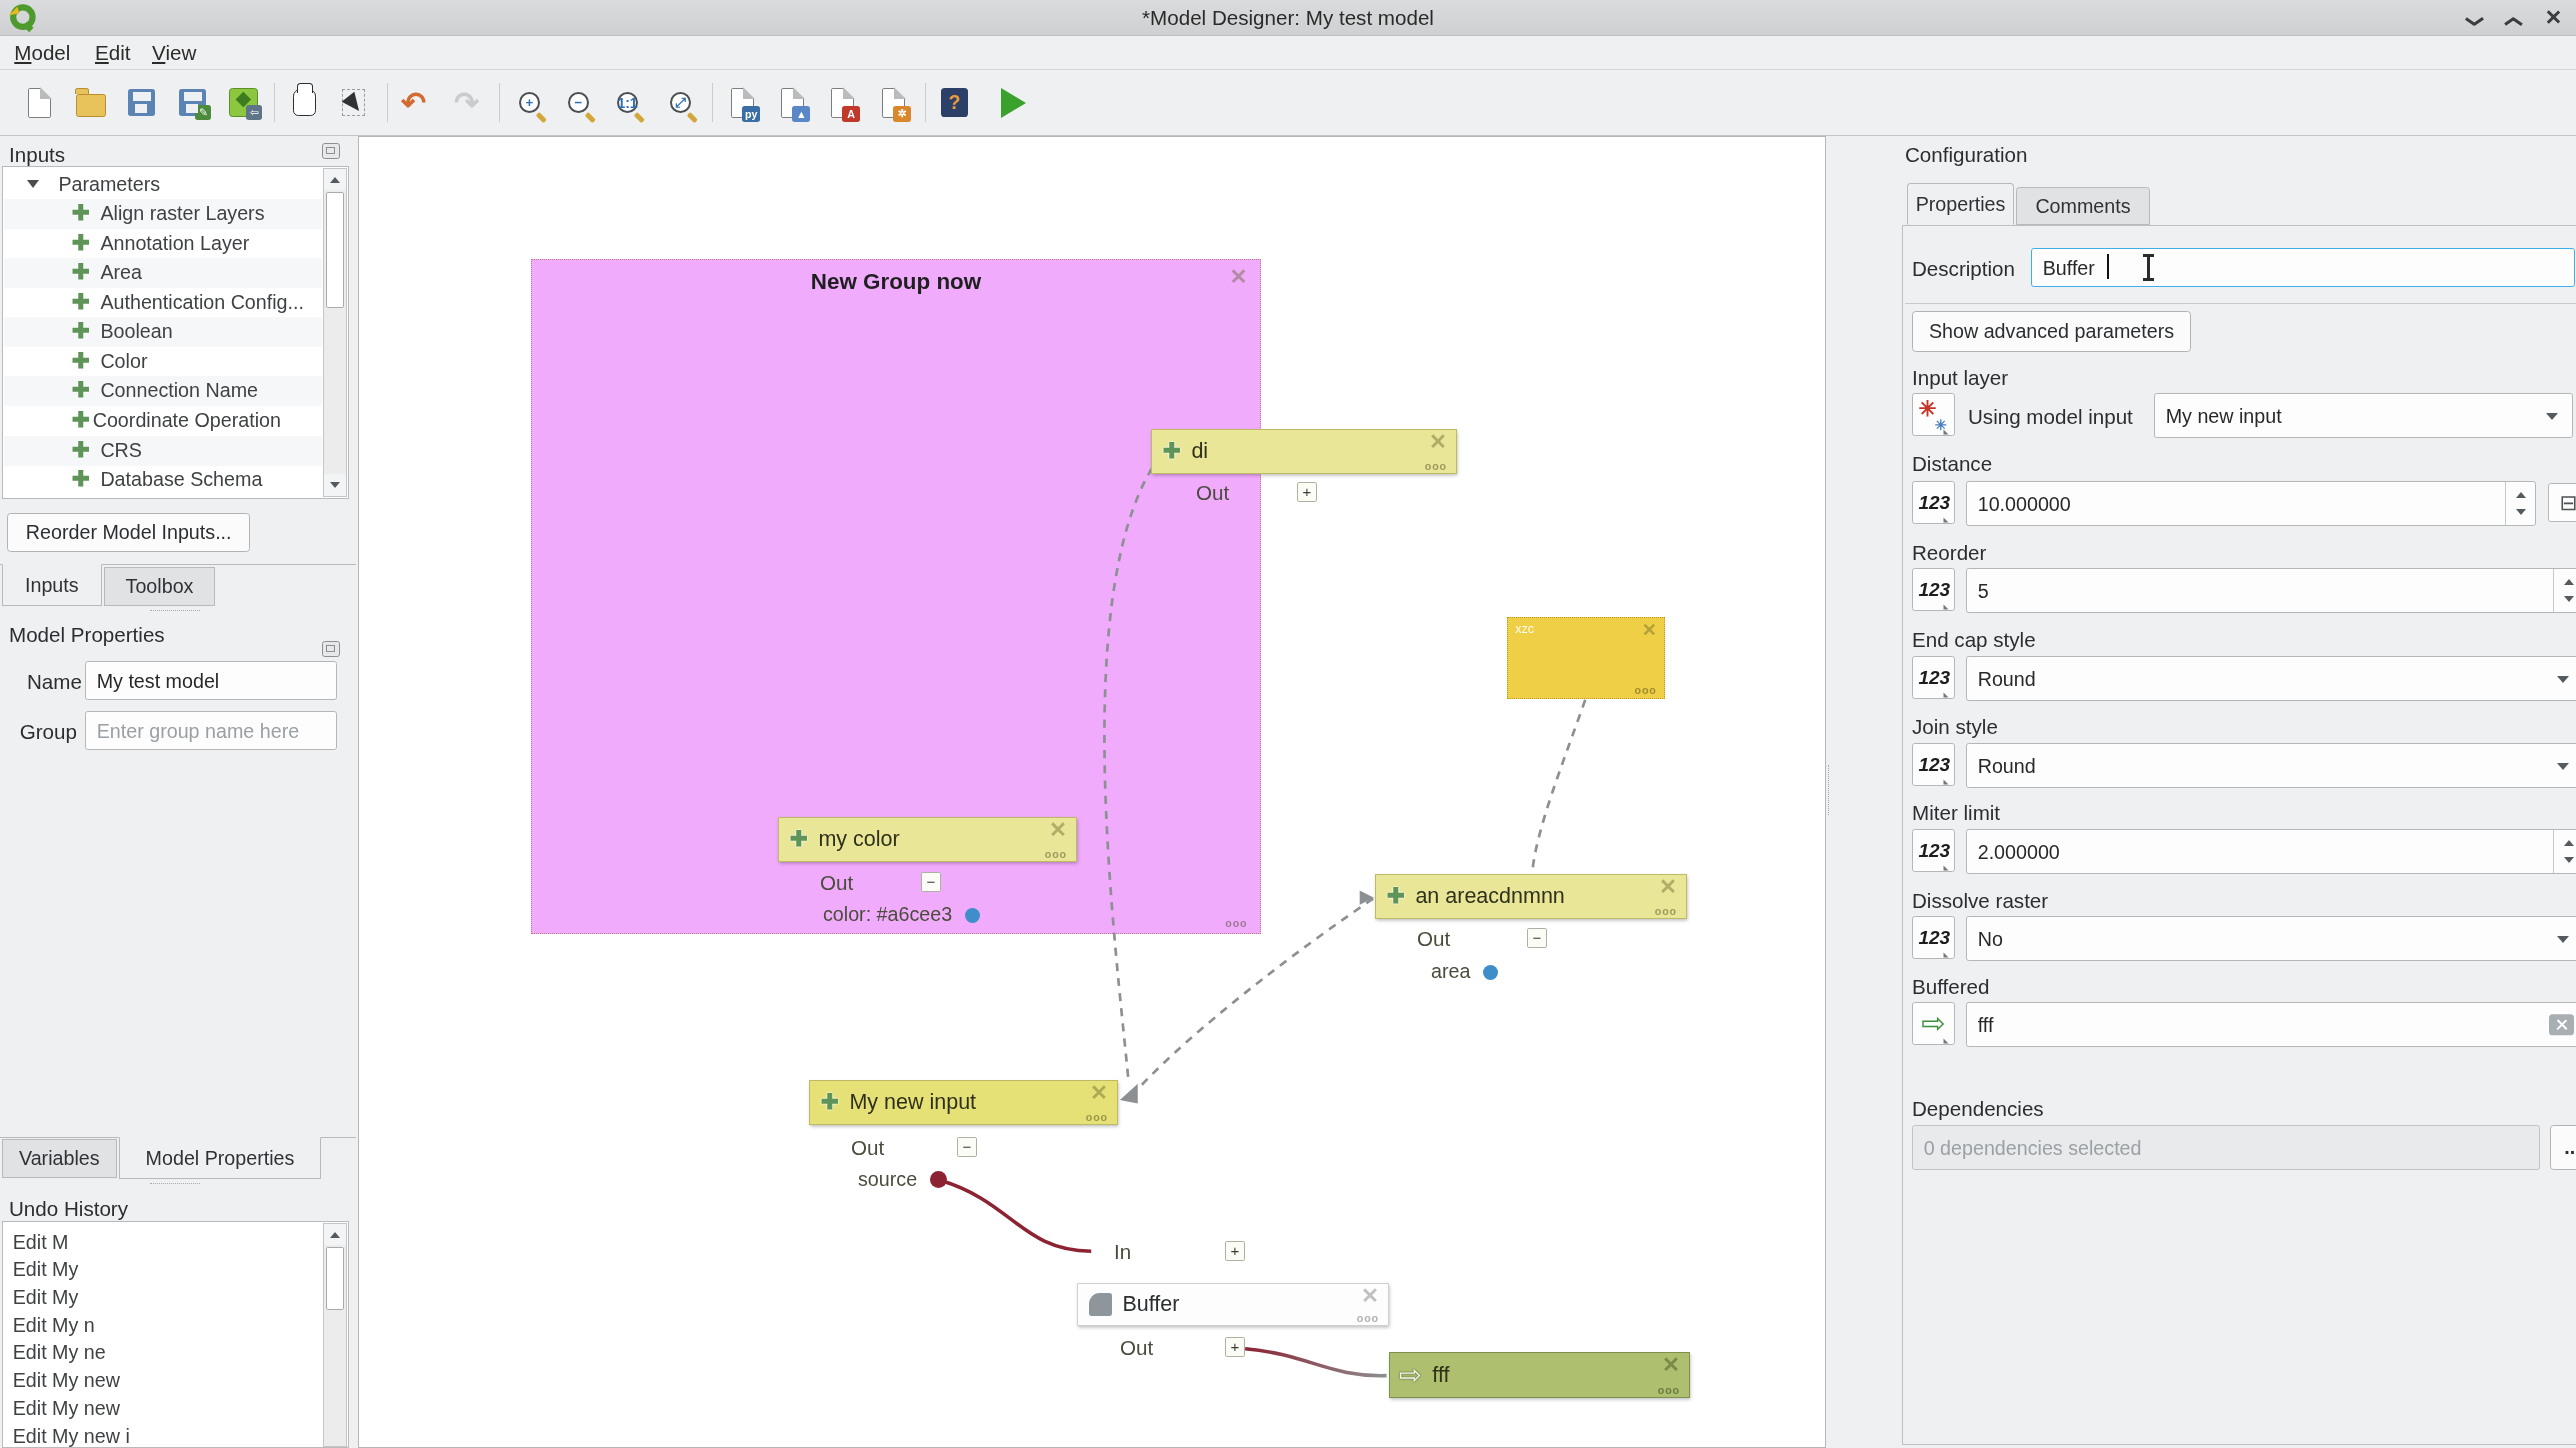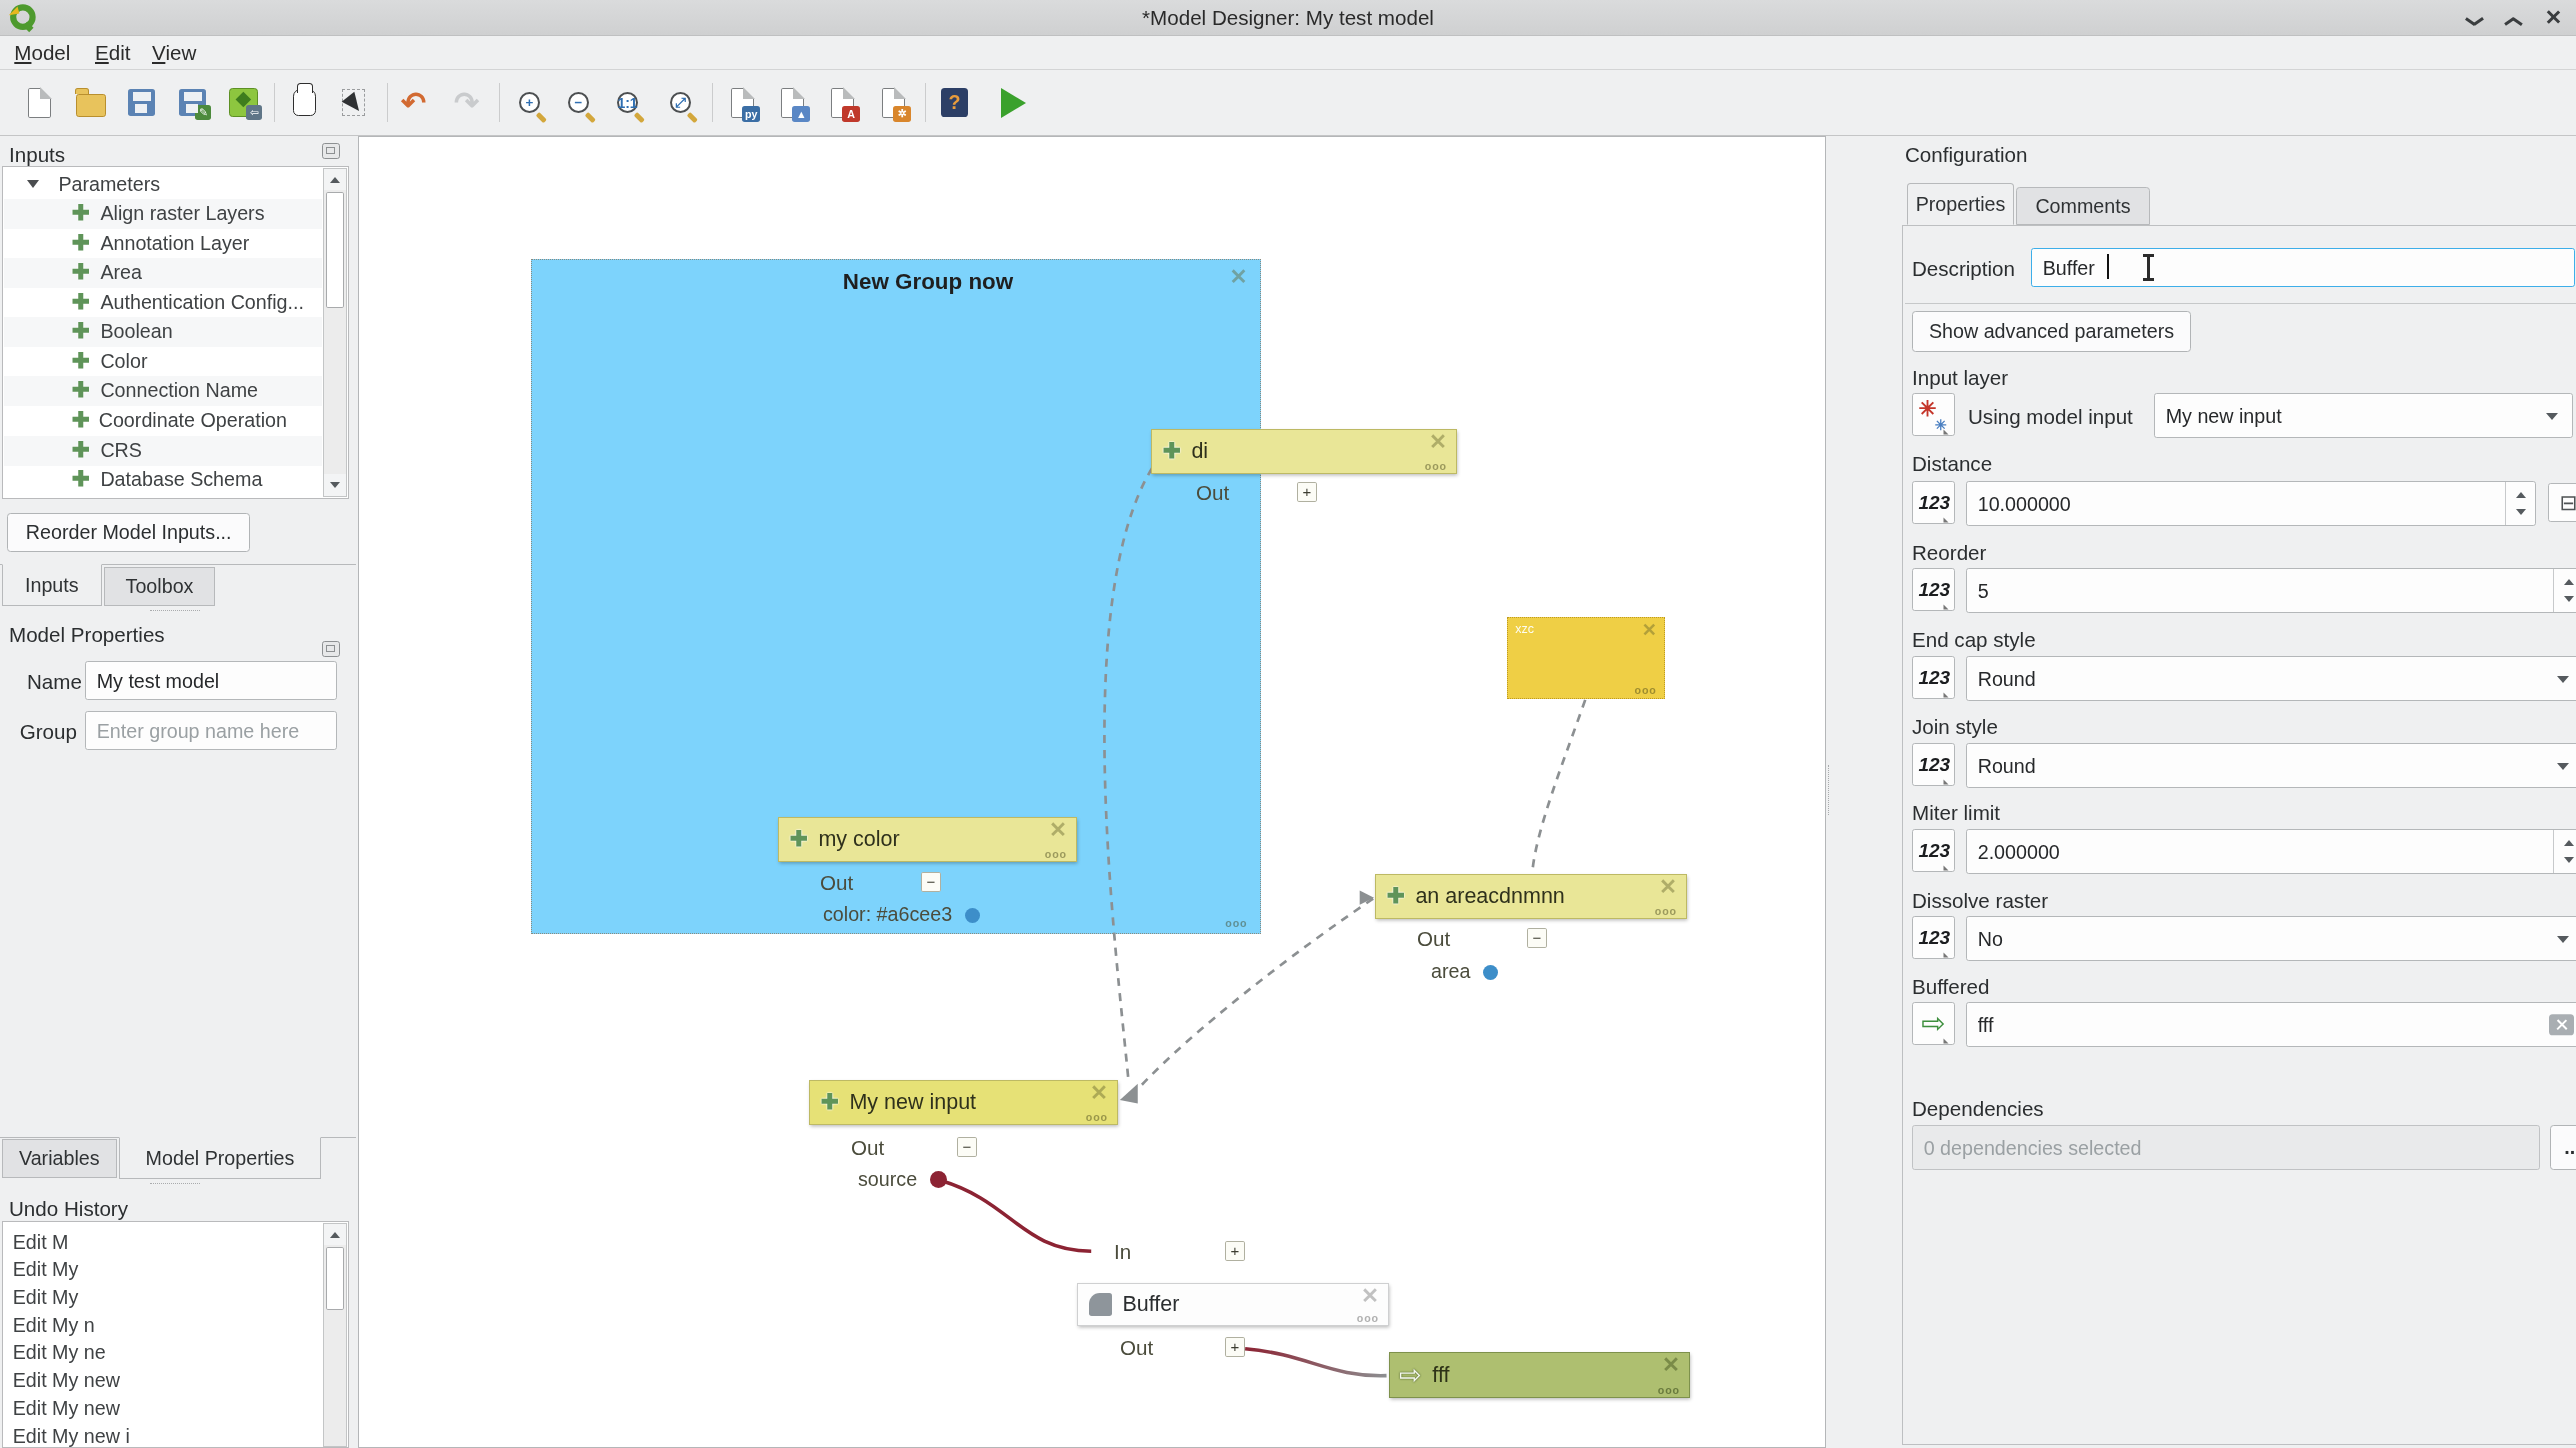--- a/index.html
+++ b/index.html
@@ -80,21 +80,21 @@
 
   
   .treebox { background:#fff; border:0.9px solid #b9babc; }
   .trow { position:absolute; left:0.9px; right:26px; height:29.5px; display:flex; align-items:center; font-size:19.7px; color:#3f4244; }
   .trow.alt { background:#f6f7f8; }
   .plus { color:#5f9459; font-size:21.5px; font-weight:bold; text-shadow:0 0 1.8px #fff, 0 0 1.8px #fff; line-height:1; }
   .expander { width:0; height:0; border-left:6.3px solid transparent; border-right:6.3px solid transparent; border-top:8px solid #4a4d4f; }
 
   
   .canvas { left:358px; top:136px; width:1468px; height:1312px; background:#fff; border:0.9px solid #b4b6b8; overflow:hidden; }
-  .groupbox { background:#7dd3fc; border:1.8px dotted rgba(150,80,25,.55);padding-left:32px; }
+  .groupbox { background:#f0abfc; border:1.8px dotted rgba(150,80,25,.55); }
   .gtitle { width:100%; text-align:center; top:9px; font-weight:bold; font-size:22.4px; color:#1f1f1f; }
   .nhead { border:0.9px solid #bdb964; background:#e9e697; box-shadow:0.9px 1.8px 3.6px rgba(0,0,0,.28); display:flex; align-items:center; padding:0 10.7px; font-size:21.5px; color:#2f311c; }
   .nhead .plus { margin-right:10.7px; }
   .xdel { position:absolute; right:9px; top:0px; font-size:21.5px; font-weight:bold; color:rgba(95,95,40,.42); line-height:1.2; }
   .linkdots { position:absolute; right:9px; bottom:0.9px; font-size:10.7px; font-weight:bold; letter-spacing:0.9px; color:rgba(60,60,20,.45); }
   .outlbl { font-size:20.6px; color:#4b4c3c; white-space:nowrap; }
   .toggle { width:19.7px; height:19.7px; background:#fcfcf6; border:0.9px solid #b0b0a0; border-radius:1.8px; font-size:15px; color:#3c3c30; display:flex; align-items:center; justify-content:center; }
   .dot { display:inline-block; width:15px; height:15px; border-radius:50%; vertical-align:-1.8px; margin-left:12.5px; }
   .commentbox { background:#efcf45; border:1.8px dotted rgba(160,120,10,.6); }
   .bufico { width:23px; height:23px; background:#8e959b; border-radius:10.7px 2.7px 2.7px 2.7px; margin-right:10.7px; }
@@ -253,21 +253,21 @@
     <div class="trow" style="top:180px">
         <span class="plus" style="margin-left:68px">✚</span>
         <span style="margin-left:10.7px">Color</span>
       </div>
     <div class="trow alt" style="top:209px">
         <span class="plus" style="margin-left:68px">✚</span>
         <span style="margin-left:10.7px">Connection Name</span>
       </div>
     <div class="trow" style="top:239px">
         <span class="plus" style="margin-left:68px">✚</span>
-        <span style="margin-left:9px">Coordinate Operation</span>
+        <span style="margin-left:3px">Coordinate Operation</span>
       </div>
     <div class="trow alt" style="top:269px">
         <span class="plus" style="margin-left:68px">✚</span>
         <span style="margin-left:10.7px">CRS</span>
       </div>
     <div class="trow" style="top:298px">
         <span class="plus" style="margin-left:68px">✚</span>
         <span style="margin-left:10.7px">Database Schema</span>
       </div>
 

